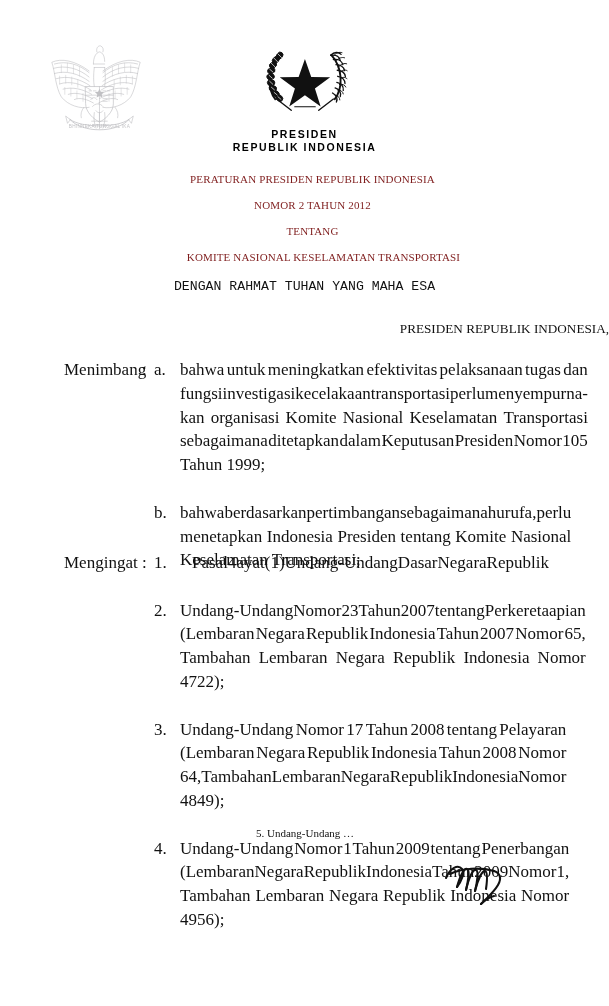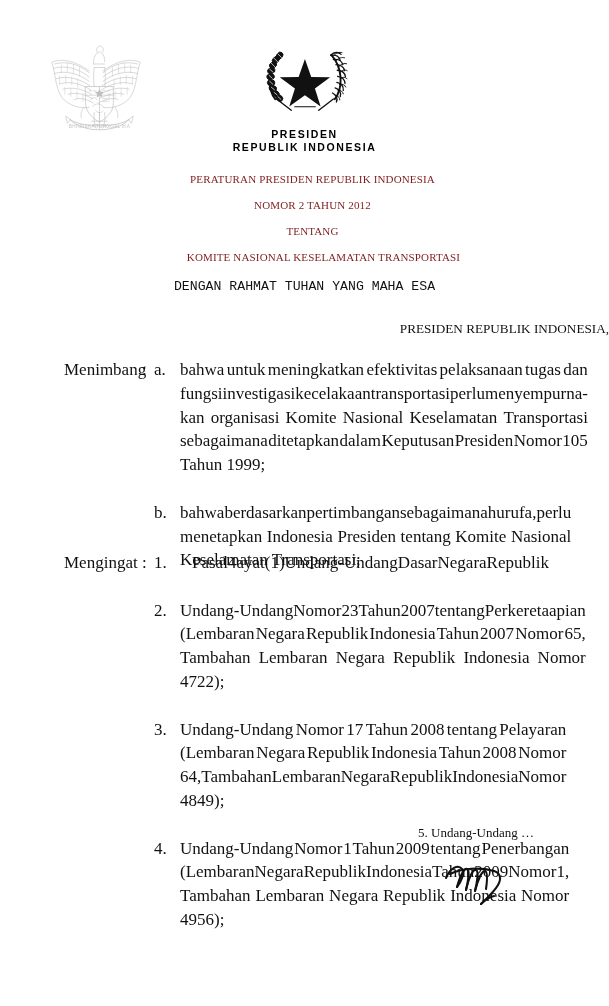--- a/index.html
+++ b/index.html
@@ -129,22 +129,22 @@
   
   .pad-label { width: 78px; flex: 0 0 78px; }
   .pad-colon { width: 12px; flex: 0 0 12px; }
 
   
   #continuation {
     position: absolute;
     left: 76px;
     top: 824px;
     width: 458px;
-    text-align: right;
-    font-size: 13px;
+    text-align: center;
+    font-size: 11px;
     line-height: 18px;
     color: #111;
   }
 
   
   #paraph {
     position: absolute;
     left: 436px;
     top: 856px;
     width: 96px;

